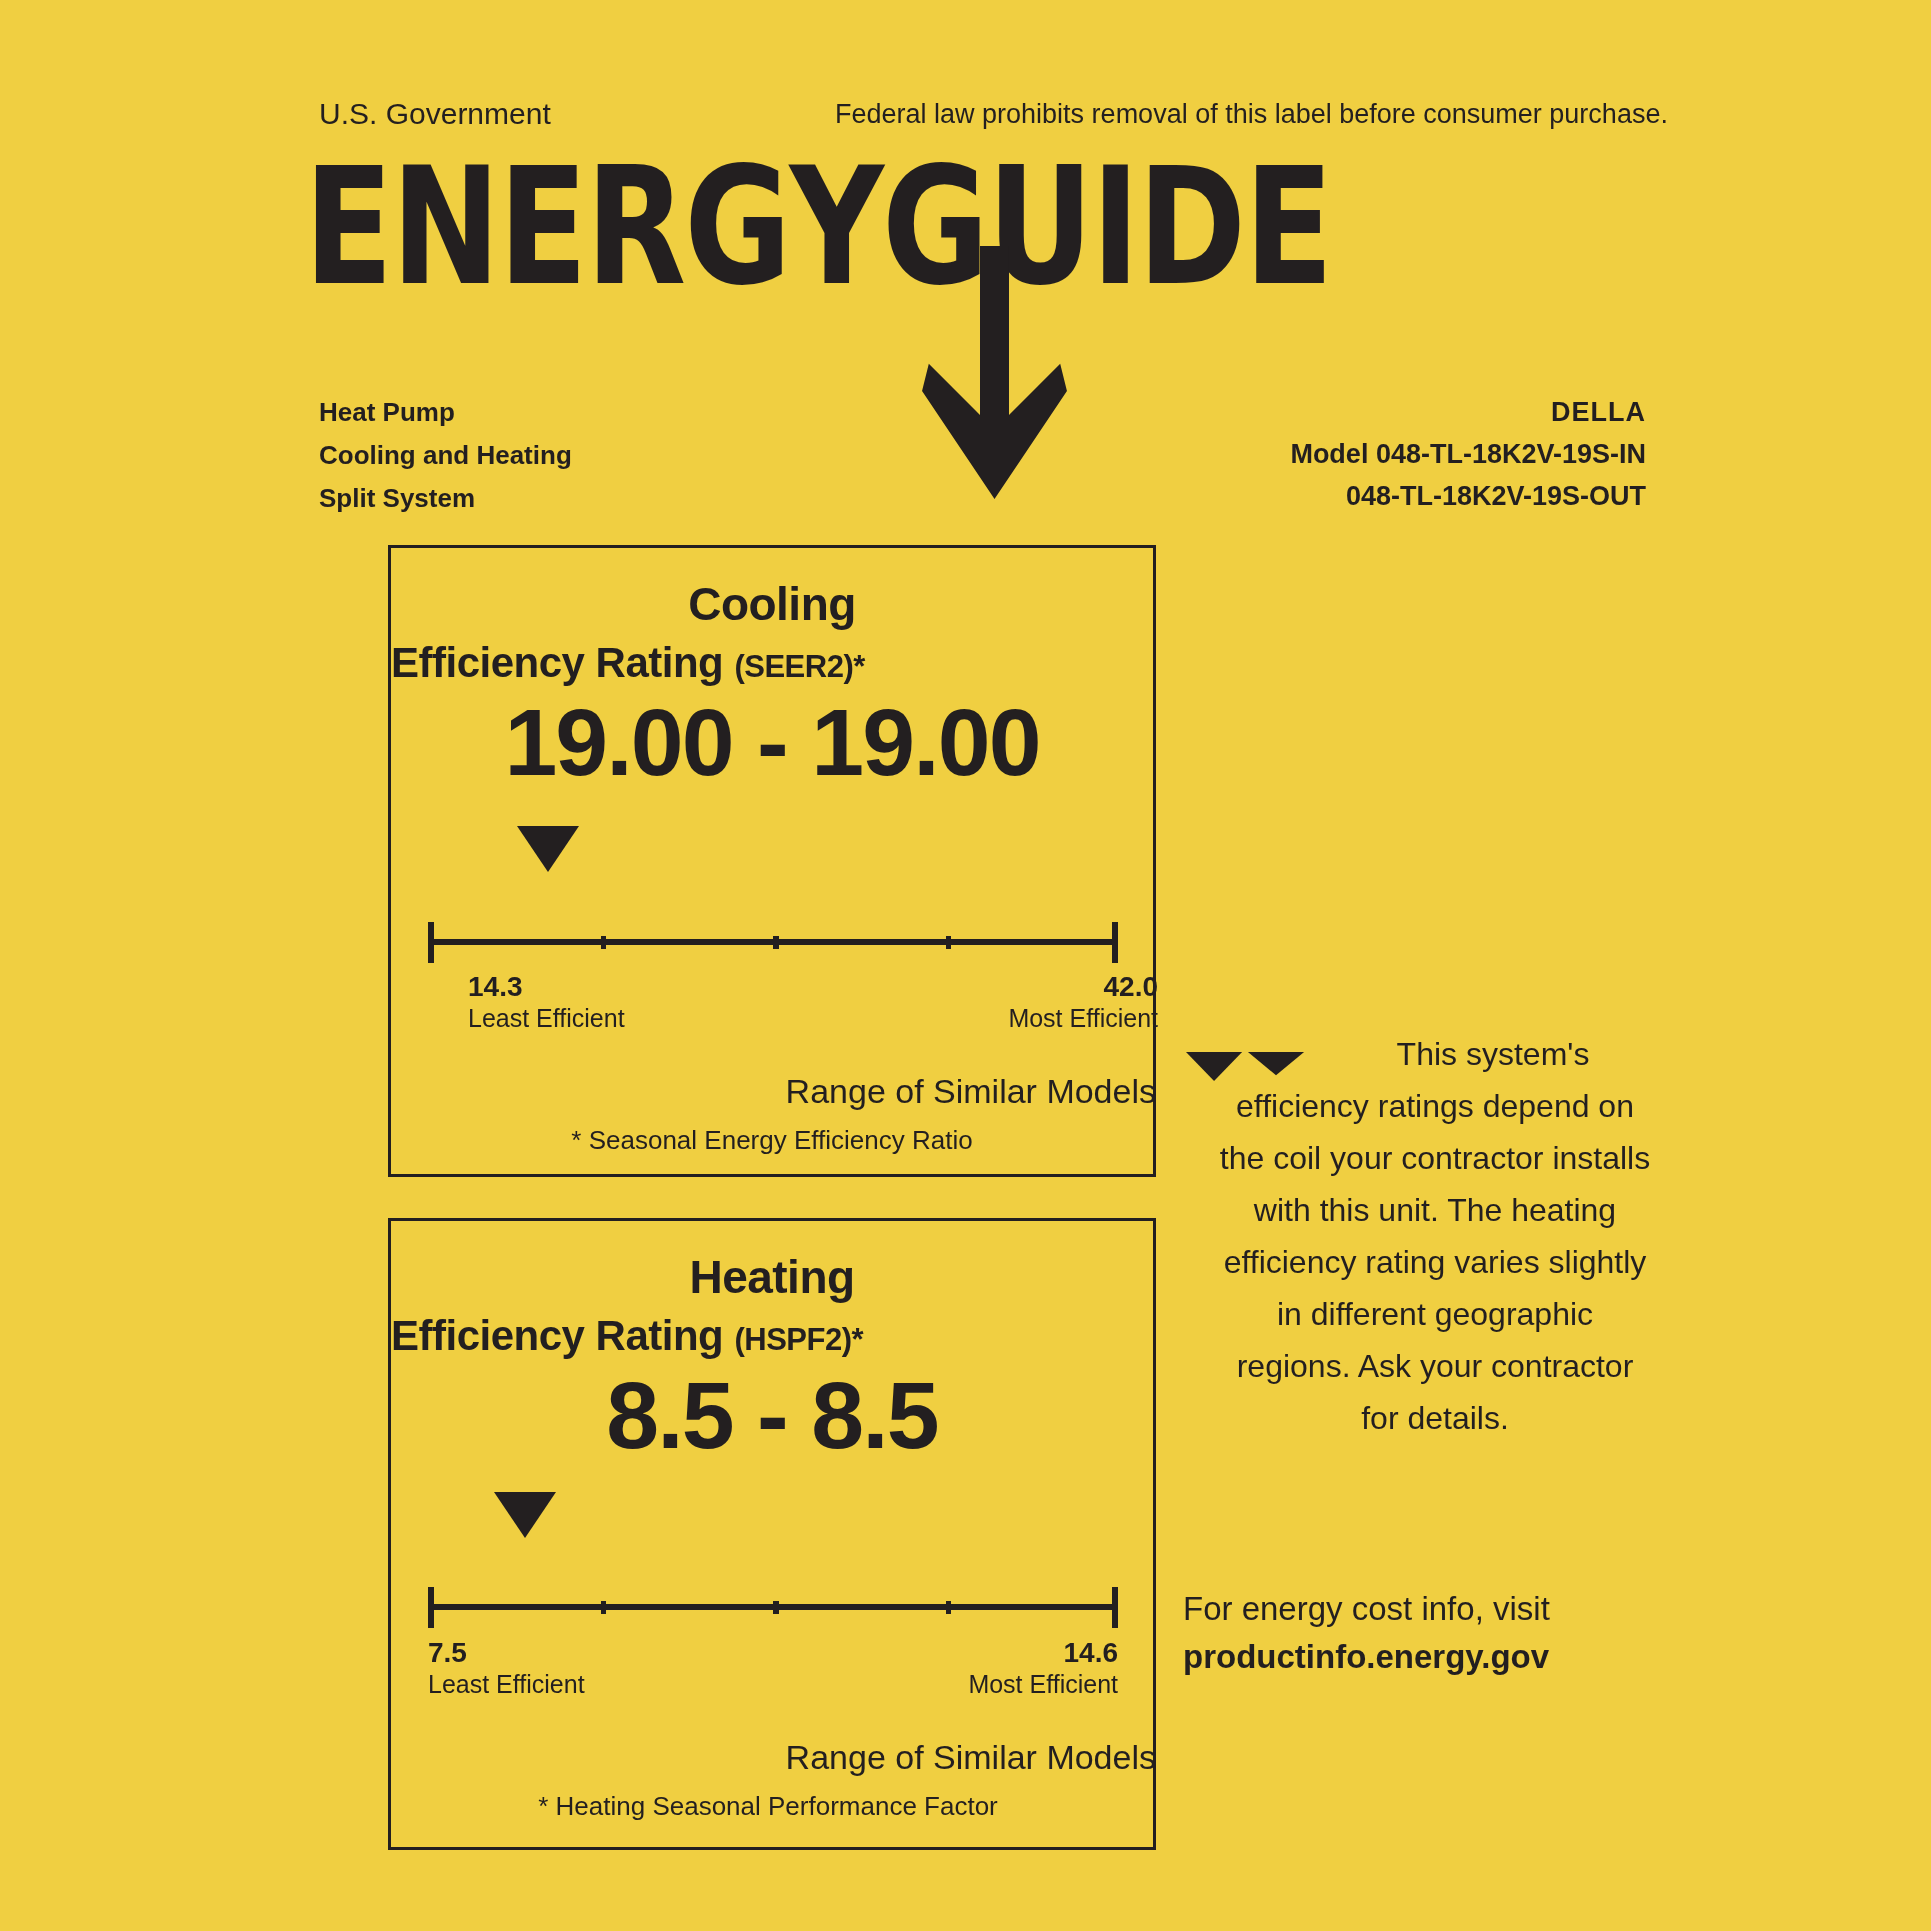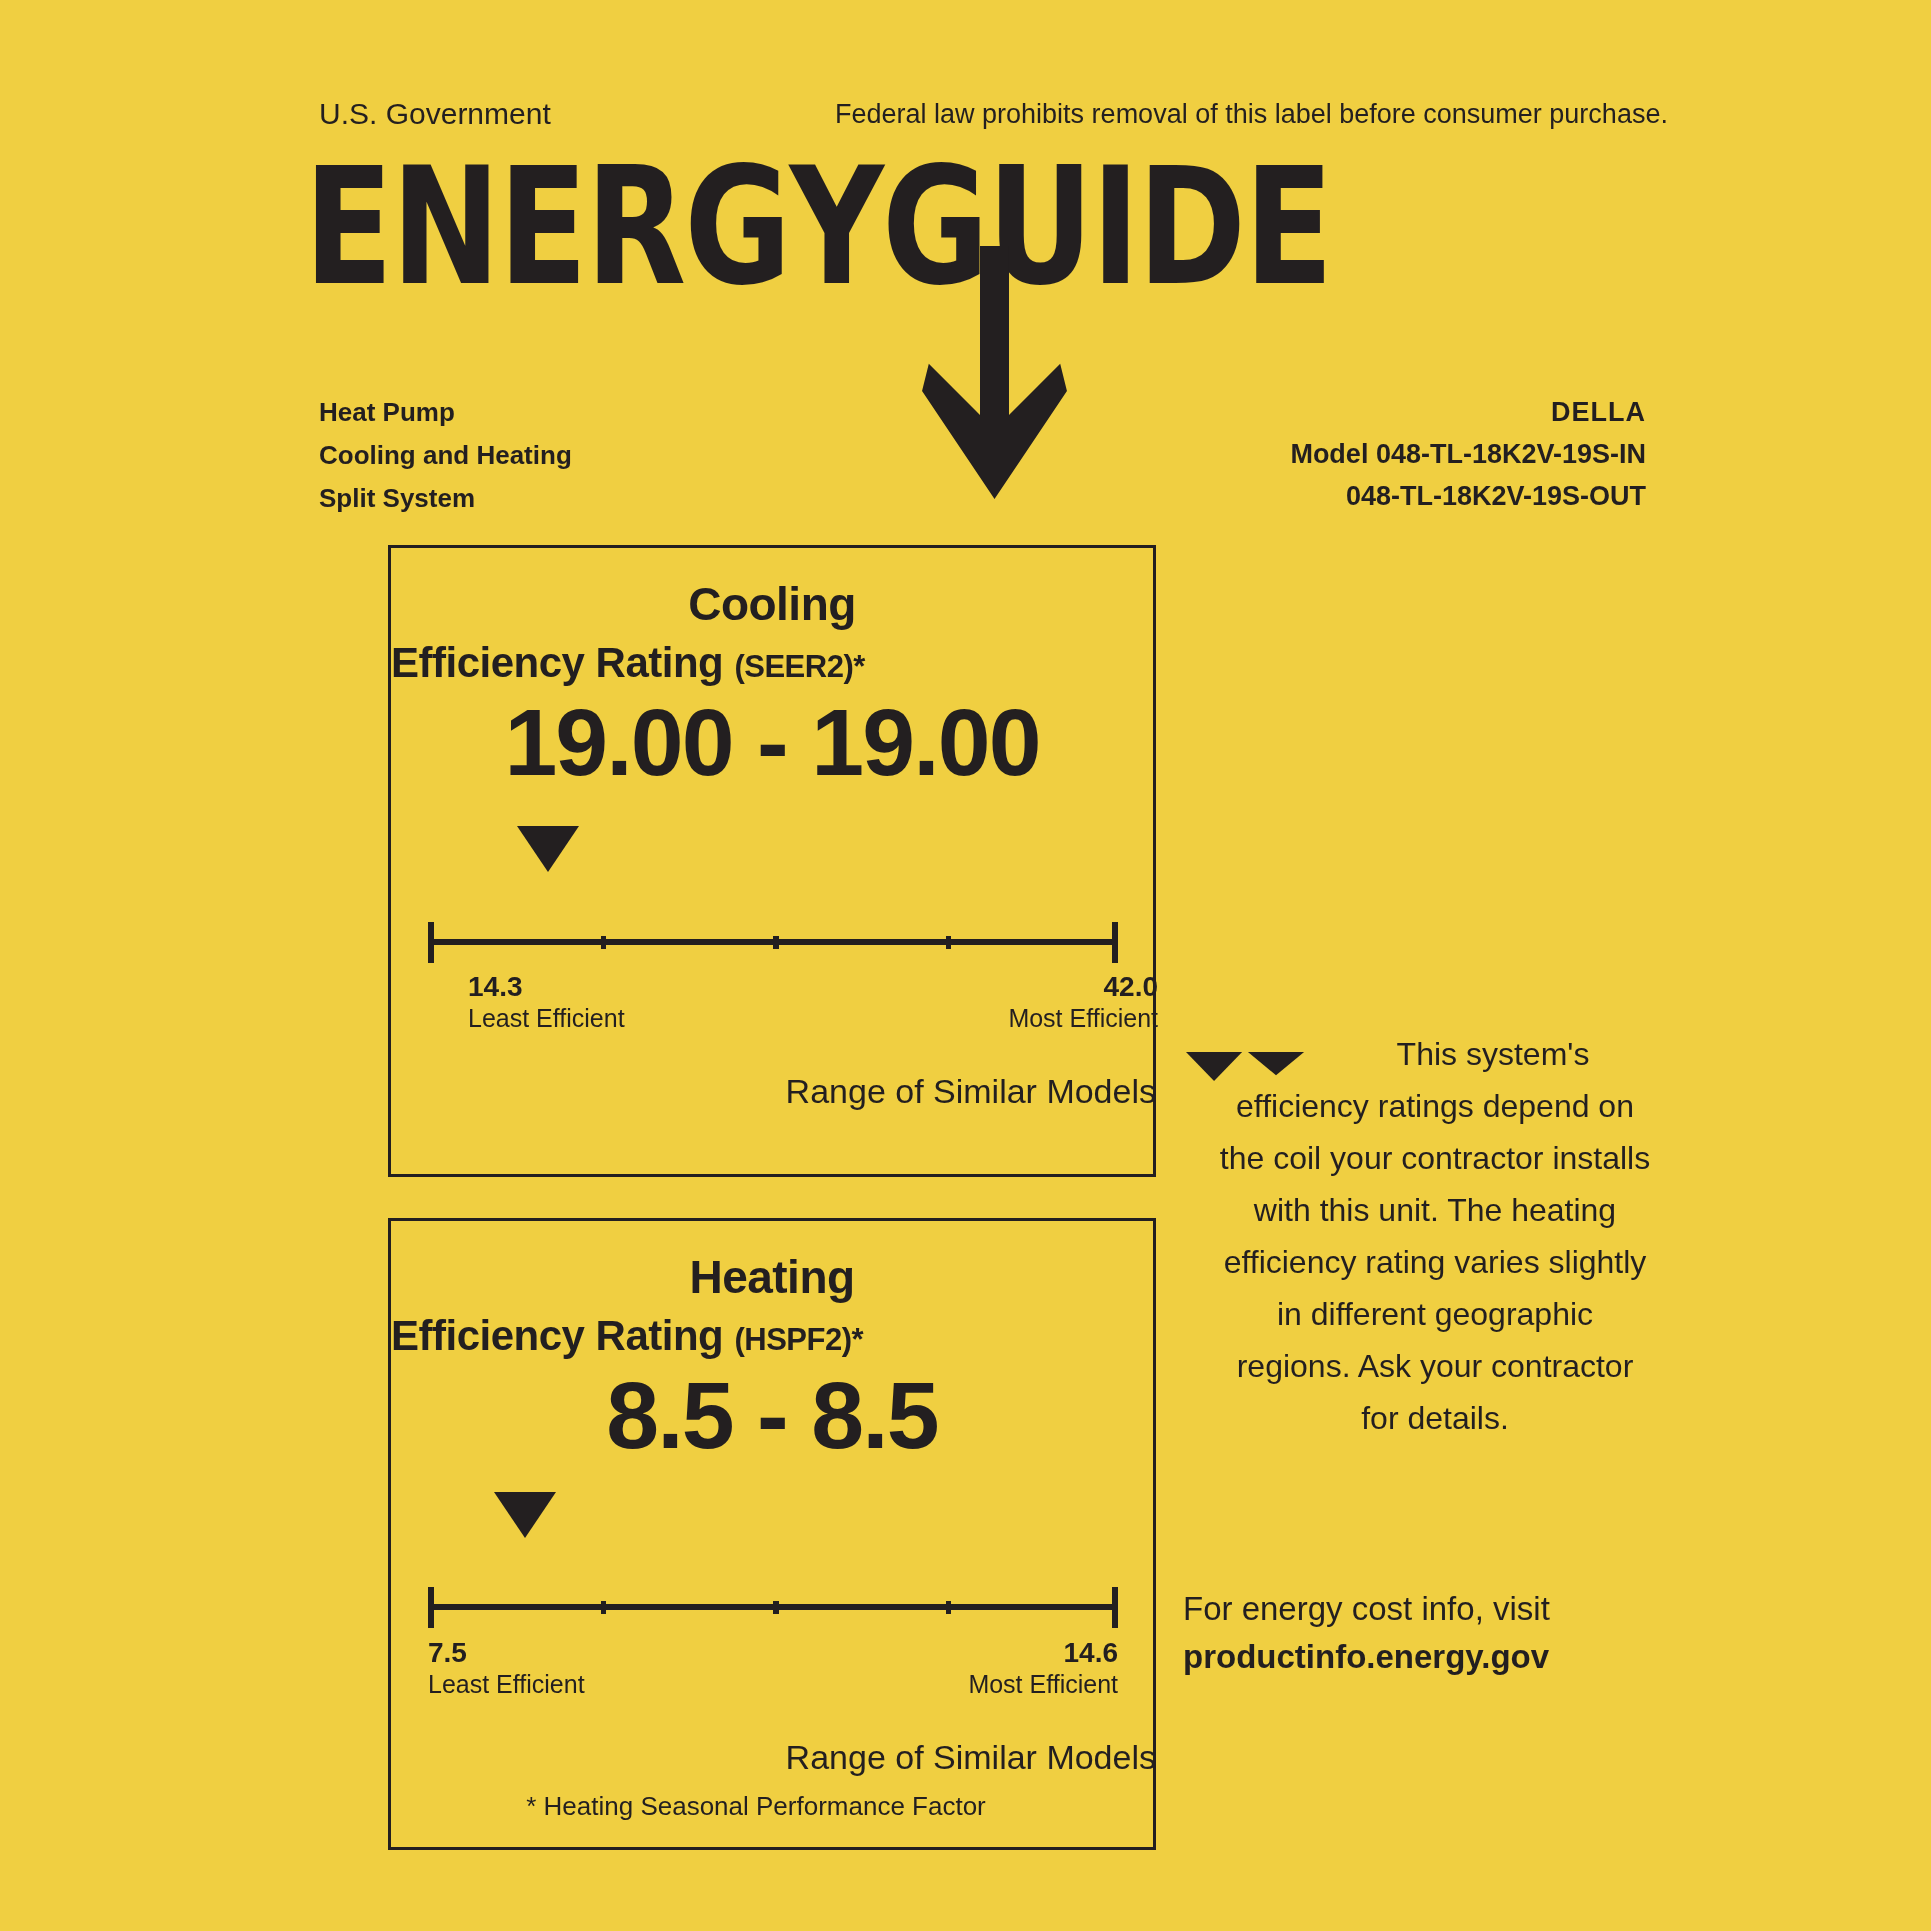--- a/index.html
+++ b/index.html
@@ -223,21 +223,21 @@
   #heating-range { left: 388px; top: 1738px; }
 
   .rb-foot {
     position: absolute;
     width: 768px;
     text-align: center;
     font-size: 26px;
     font-weight: 400;
   }
   #cooling-foot { left: 388px; top: 1125px; }
-  #heating-foot { left: 372px; top: 1791px; }
+  #heating-foot { left: 384px; top: 1791px; }
 
   
   .side-note {
     position: absolute;
     left: 1218px;
     top: 1028px;
     width: 434px;
     font-size: 32px;
     line-height: 52px;
     text-align: center;
@@ -320,20 +320,21 @@
       <div class="num">14.3</div>
       <div class="cap">Least Efficient</div>
     </div>
     <div class="right">
       <div class="num">42.0</div>
       <div class="cap">Most Efficient</div>
     </div>
   </div>
 
   <div class="rb-range" id="cooling-range">Range of Similar Models</div>
+  <div class="rb-foot" id="cooling-foot">* Seasonal Energy Efficiency Ratio</div>
 
   <div class="rating-box" id="heating-box">
     <div class="rb-title">Heating</div>
     <div class="rb-subtitle">
       <span>Efficiency Rating</span>
       <span class="small">(HSPF2)*</span>
     </div>
     <div class="rb-value">8.5 - 8.5</div>
   </div>
 

